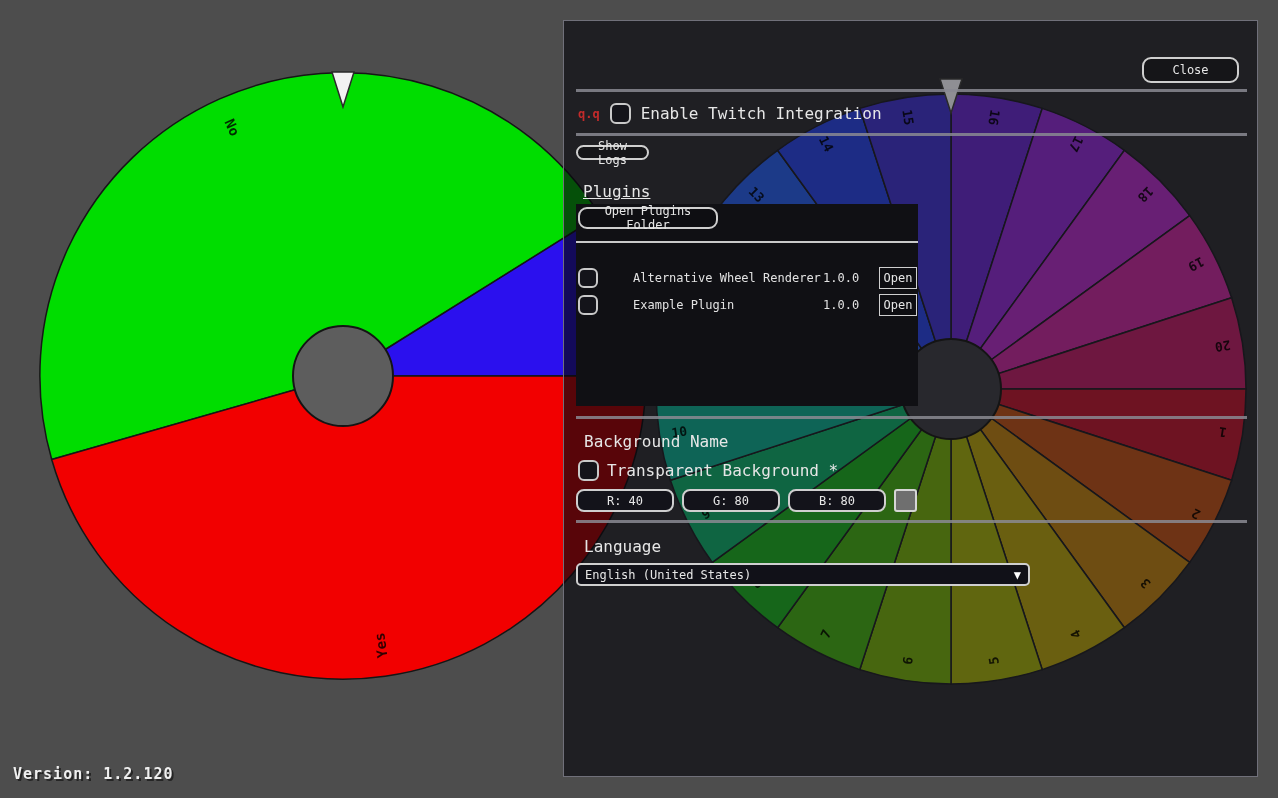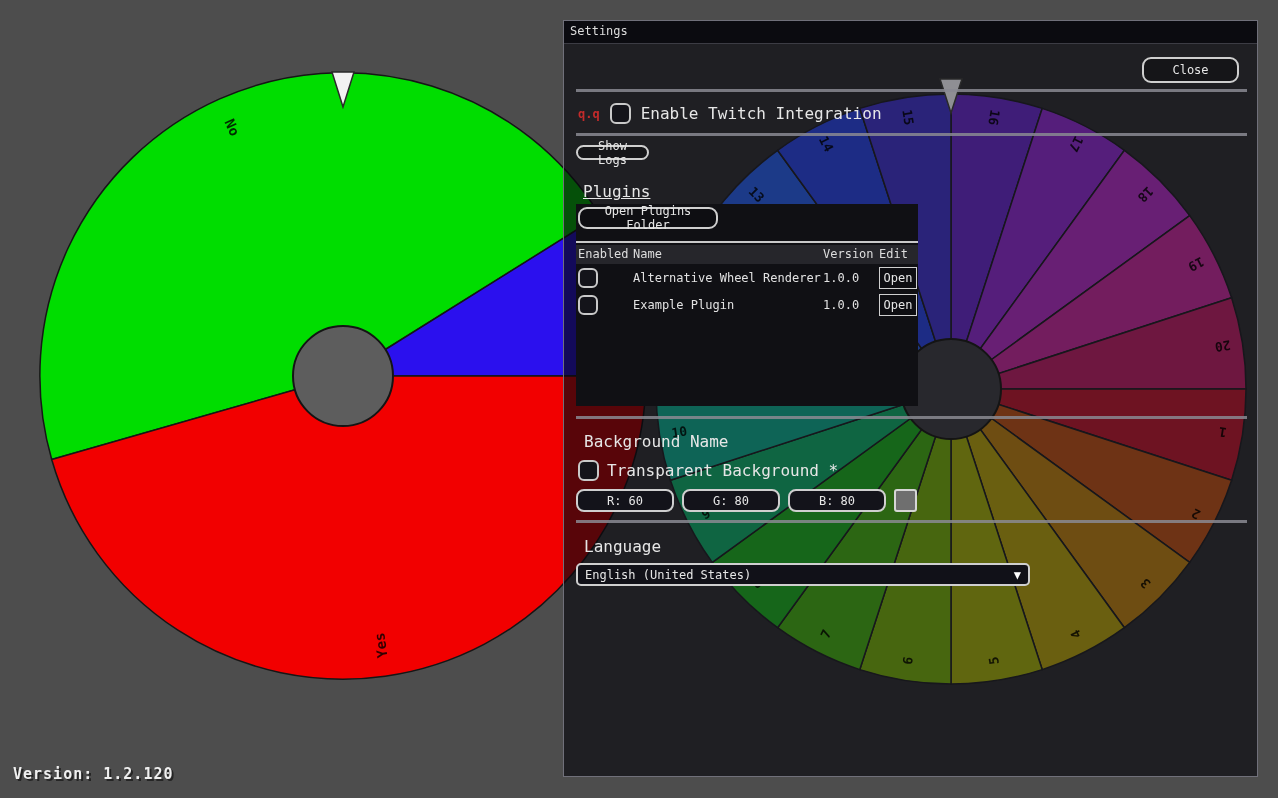--- a/index.html
+++ b/index.html
@@ -150,23 +150,20 @@
       <text x="115.38570633633714" y="411.01947788606356" transform="rotate(351 115.38570633633714 411.01947788606356)" fill="rgba(0,0,0,0.8)" font-size="13" font-weight="bold" font-family="&quot;DejaVu Sans Mono&quot;, monospace" text-anchor="middle" dominant-baseline="central">10</text>
       <text x="115.38570633633714" y="324.98052211393656" transform="rotate(369 115.38570633633714 324.98052211393656)" fill="rgba(0,0,0,0.8)" font-size="13" font-weight="bold" font-family="&quot;DejaVu Sans Mono&quot;, monospace" text-anchor="middle" dominant-baseline="central">11</text>
       <text x="141.97320584819883" y="243.15261257162467" transform="rotate(387 141.97320584819883 243.15261257162467)" fill="rgba(0,0,0,0.8)" font-size="13" font-weight="bold" font-family="&quot;DejaVu Sans Mono&quot;, monospace" text-anchor="middle" dominant-baseline="central">12</text>
       <text x="192.5456351736994" y="173.54563517369948" transform="rotate(405 192.5456351736994 173.54563517369948)" fill="rgba(0,0,0,0.8)" font-size="13" font-weight="bold" font-family="&quot;DejaVu Sans Mono&quot;, monospace" text-anchor="middle" dominant-baseline="central">13</text>
       <text x="262.15261257162456" y="122.97320584819886" transform="rotate(423 262.15261257162456 122.97320584819886)" fill="rgba(0,0,0,0.8)" font-size="13" font-weight="bold" font-family="&quot;DejaVu Sans Mono&quot;, monospace" text-anchor="middle" dominant-baseline="central">14</text>
       <text x="343.98052211393644" y="96.38570633633714" transform="rotate(441 343.98052211393644 96.38570633633714)" fill="rgba(0,0,0,0.8)" font-size="13" font-weight="bold" font-family="&quot;DejaVu Sans Mono&quot;, monospace" text-anchor="middle" dominant-baseline="central">15</text>
       <circle cx="387" cy="368" r="50" fill="#28282d" stroke="#141414" stroke-width="2"></circle>
       <polygon points="376,58 398,58 387,92" fill="#8f8f94" stroke="#2a2a2a" stroke-width="1.5"></polygon>
     </svg>
 
-  <div class="titlebar">
-    <span>Settings</span>
-  </div>
 
   <div class="divider" style="top:68px"></div>
   <div class="divider" style="top:112px"></div>
   <div class="divider" style="top:395px"></div>
   <div class="divider" style="top:499px"></div>
 
   <button class="ctl btn close-btn">Close</button>
 
   <div class="ctl row twitch-row">
     <span class="emote">q.q</span>
@@ -175,26 +172,20 @@
   </div>
 
   <button class="ctl btn showlogs-btn">Show Logs</button>
 
   <div class="ctl txt plugins-label">Plugins</div>
 
   <div class="ctl plugins-panel">
     <button class="btn openfolder-btn">Open Plugins Folder</button>
     <div class="panel-divider"></div>
 
-    <div class="table-header">
-      <span class="col-enabled">Enabled</span>
-      <span class="col-name">Name</span>
-      <span class="col-version">Version</span>
-      <span class="col-edit">Edit</span>
-    </div>
 
     <div class="plugin-row" style="top:62px">
       <span class="checkbox"></span>
       <span class="p-name">Alternative Wheel Renderer</span>
       <span class="p-version">1.0.0</span>
       <button class="btn open-btn">Open</button>
     </div>
 
     <div class="plugin-row" style="top:89px">
       <span class="checkbox"></span>
@@ -204,21 +195,21 @@
     </div>
   </div>
 
   <div class="ctl txt bg-label">Background Name</div>
 
   <div class="ctl row transparent-row">
     <span class="checkbox"></span>
     <span class="txt">Transparent Background *</span>
   </div>
 
-  <div class="ctl rgb-input" style="left:12px">R: 60</div>
+  <div class="ctl rgb-input" style="left:12px">R: 40</div>
   <div class="ctl rgb-input" style="left:118px">G: 80</div>
   <div class="ctl rgb-input" style="left:224px">B: 80</div>
   <div class="ctl swatch" style="background: rgb(111, 111, 111);"></div>
 
   <div class="ctl txt lang-label">Language</div>
 
   <div class="ctl dropdown">
     <span class="dd-text">English (United States)</span>
     <span class="dd-arrow">▼</span>
   </div>

